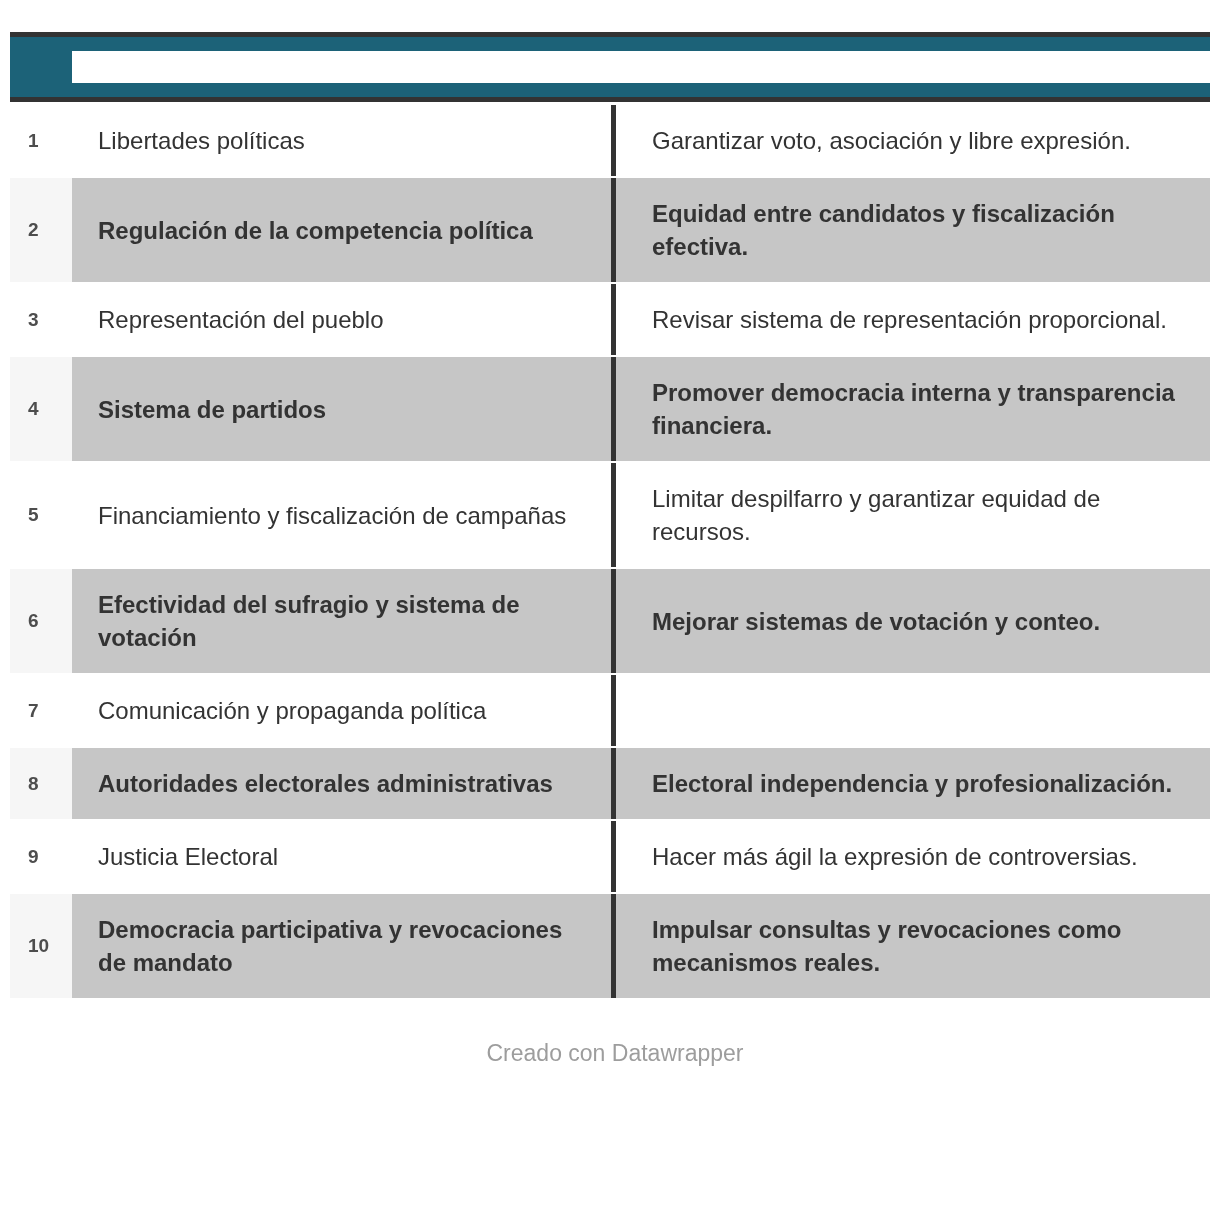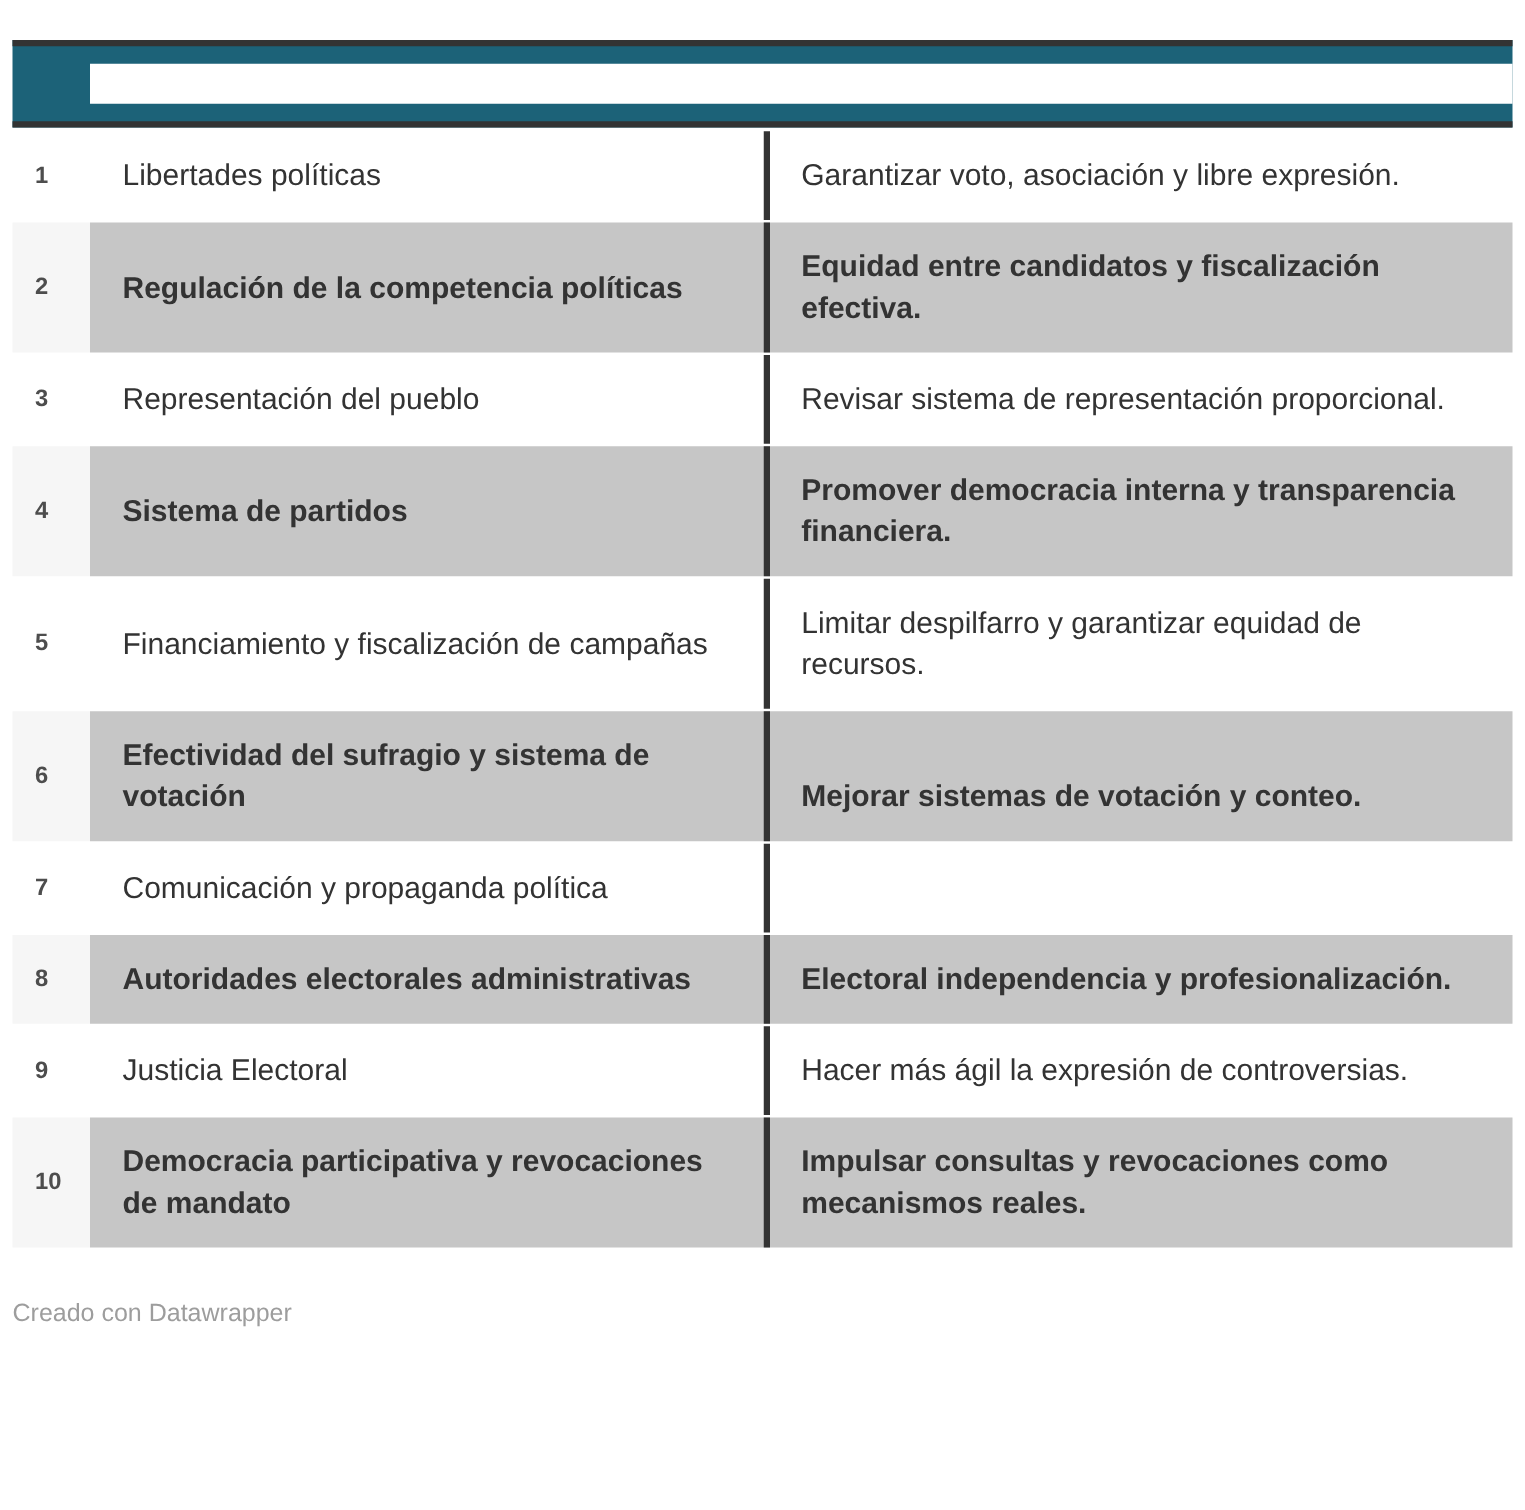--- a/index.html
+++ b/index.html
@@ -60,37 +60,37 @@
     padding-left: 18px;
     font-weight: bold;
     font-size: 19px;
     color: var(--num-color);
   }
   .tema-cell {
     padding: 19px 20px 19px 26px;
     border-right: 5px solid var(--border-dark);
   }
   .prop-cell {
-    padding: 19px 24px 19px 25px;
-    align-items: flex-end;
+    padding: 19px 24px 19px 36px;
   }
   .txt {
     font-size: 24px;
     line-height: 33px;
     color: var(--text-color);
   }
   .row.striped .num-cell { background: var(--stripe-num-bg); }
   .row.striped .tema-cell,
   .row.striped .prop-cell { background: var(--stripe-bg); }
   .row.striped .txt { font-weight: bold; }
 
   .footer {
     margin: 42px 0 0 10px;
-    font-size: 20px;
+    font-size: 23px;
     color: var(--footer-color);
+    text-align: center;
   }
 </style>
 </head>
 <body>
 
 <div class="page">
   <div class="table">
 
     <div class="header-row">
       <div class="cell h-num"></div>
@@ -113,21 +113,21 @@
     <div class="cell prop-cell">
       <span class="txt prop-text">Garantizar voto, asociación y libre expresión.</span>
     </div>
   </div>
 
   <div class="row striped">
     <div class="cell num-cell">
       <span class="num">2</span>
     </div>
     <div class="cell tema-cell">
-      <span class="txt tema-text">Regulación de la competencia políticas</span>
+      <span class="txt tema-text">Regulación de la competencia política</span>
     </div>
     <div class="cell prop-cell">
       <span class="txt prop-text">Equidad entre candidatos y fiscalización efectiva.</span>
     </div>
   </div>
 
   <div class="row">
     <div class="cell num-cell">
       <span class="num">3</span>
     </div>

